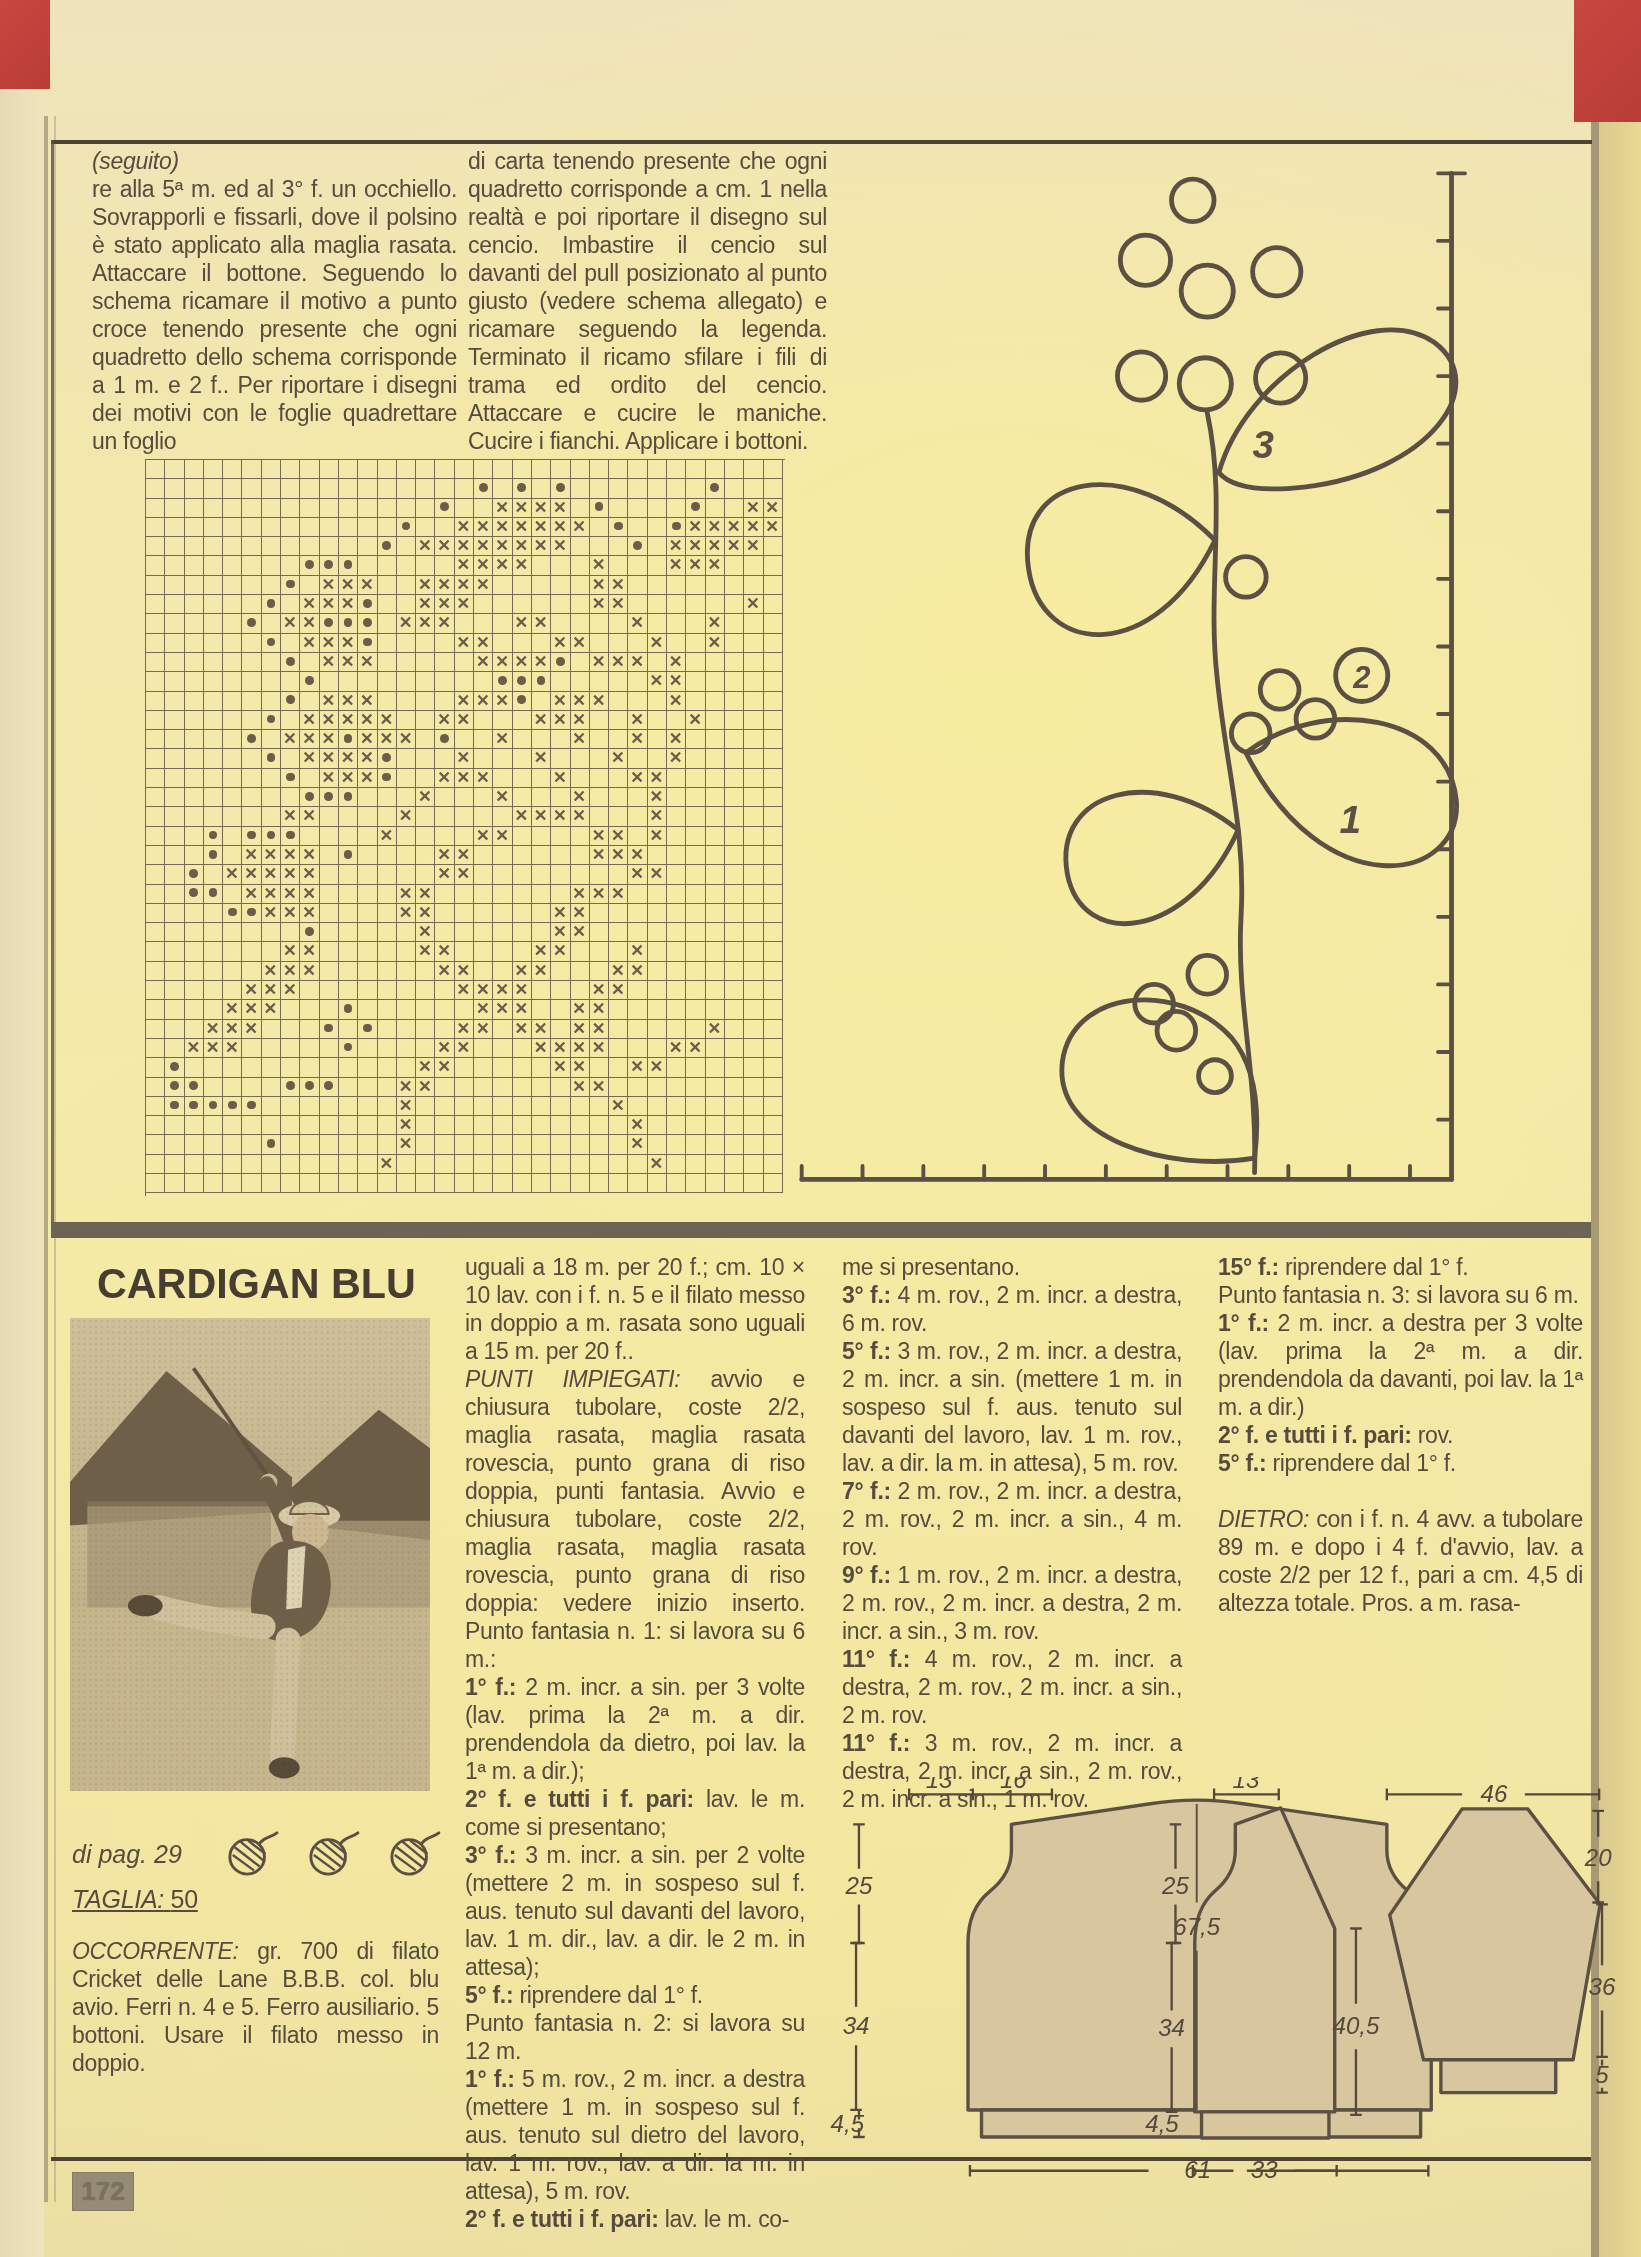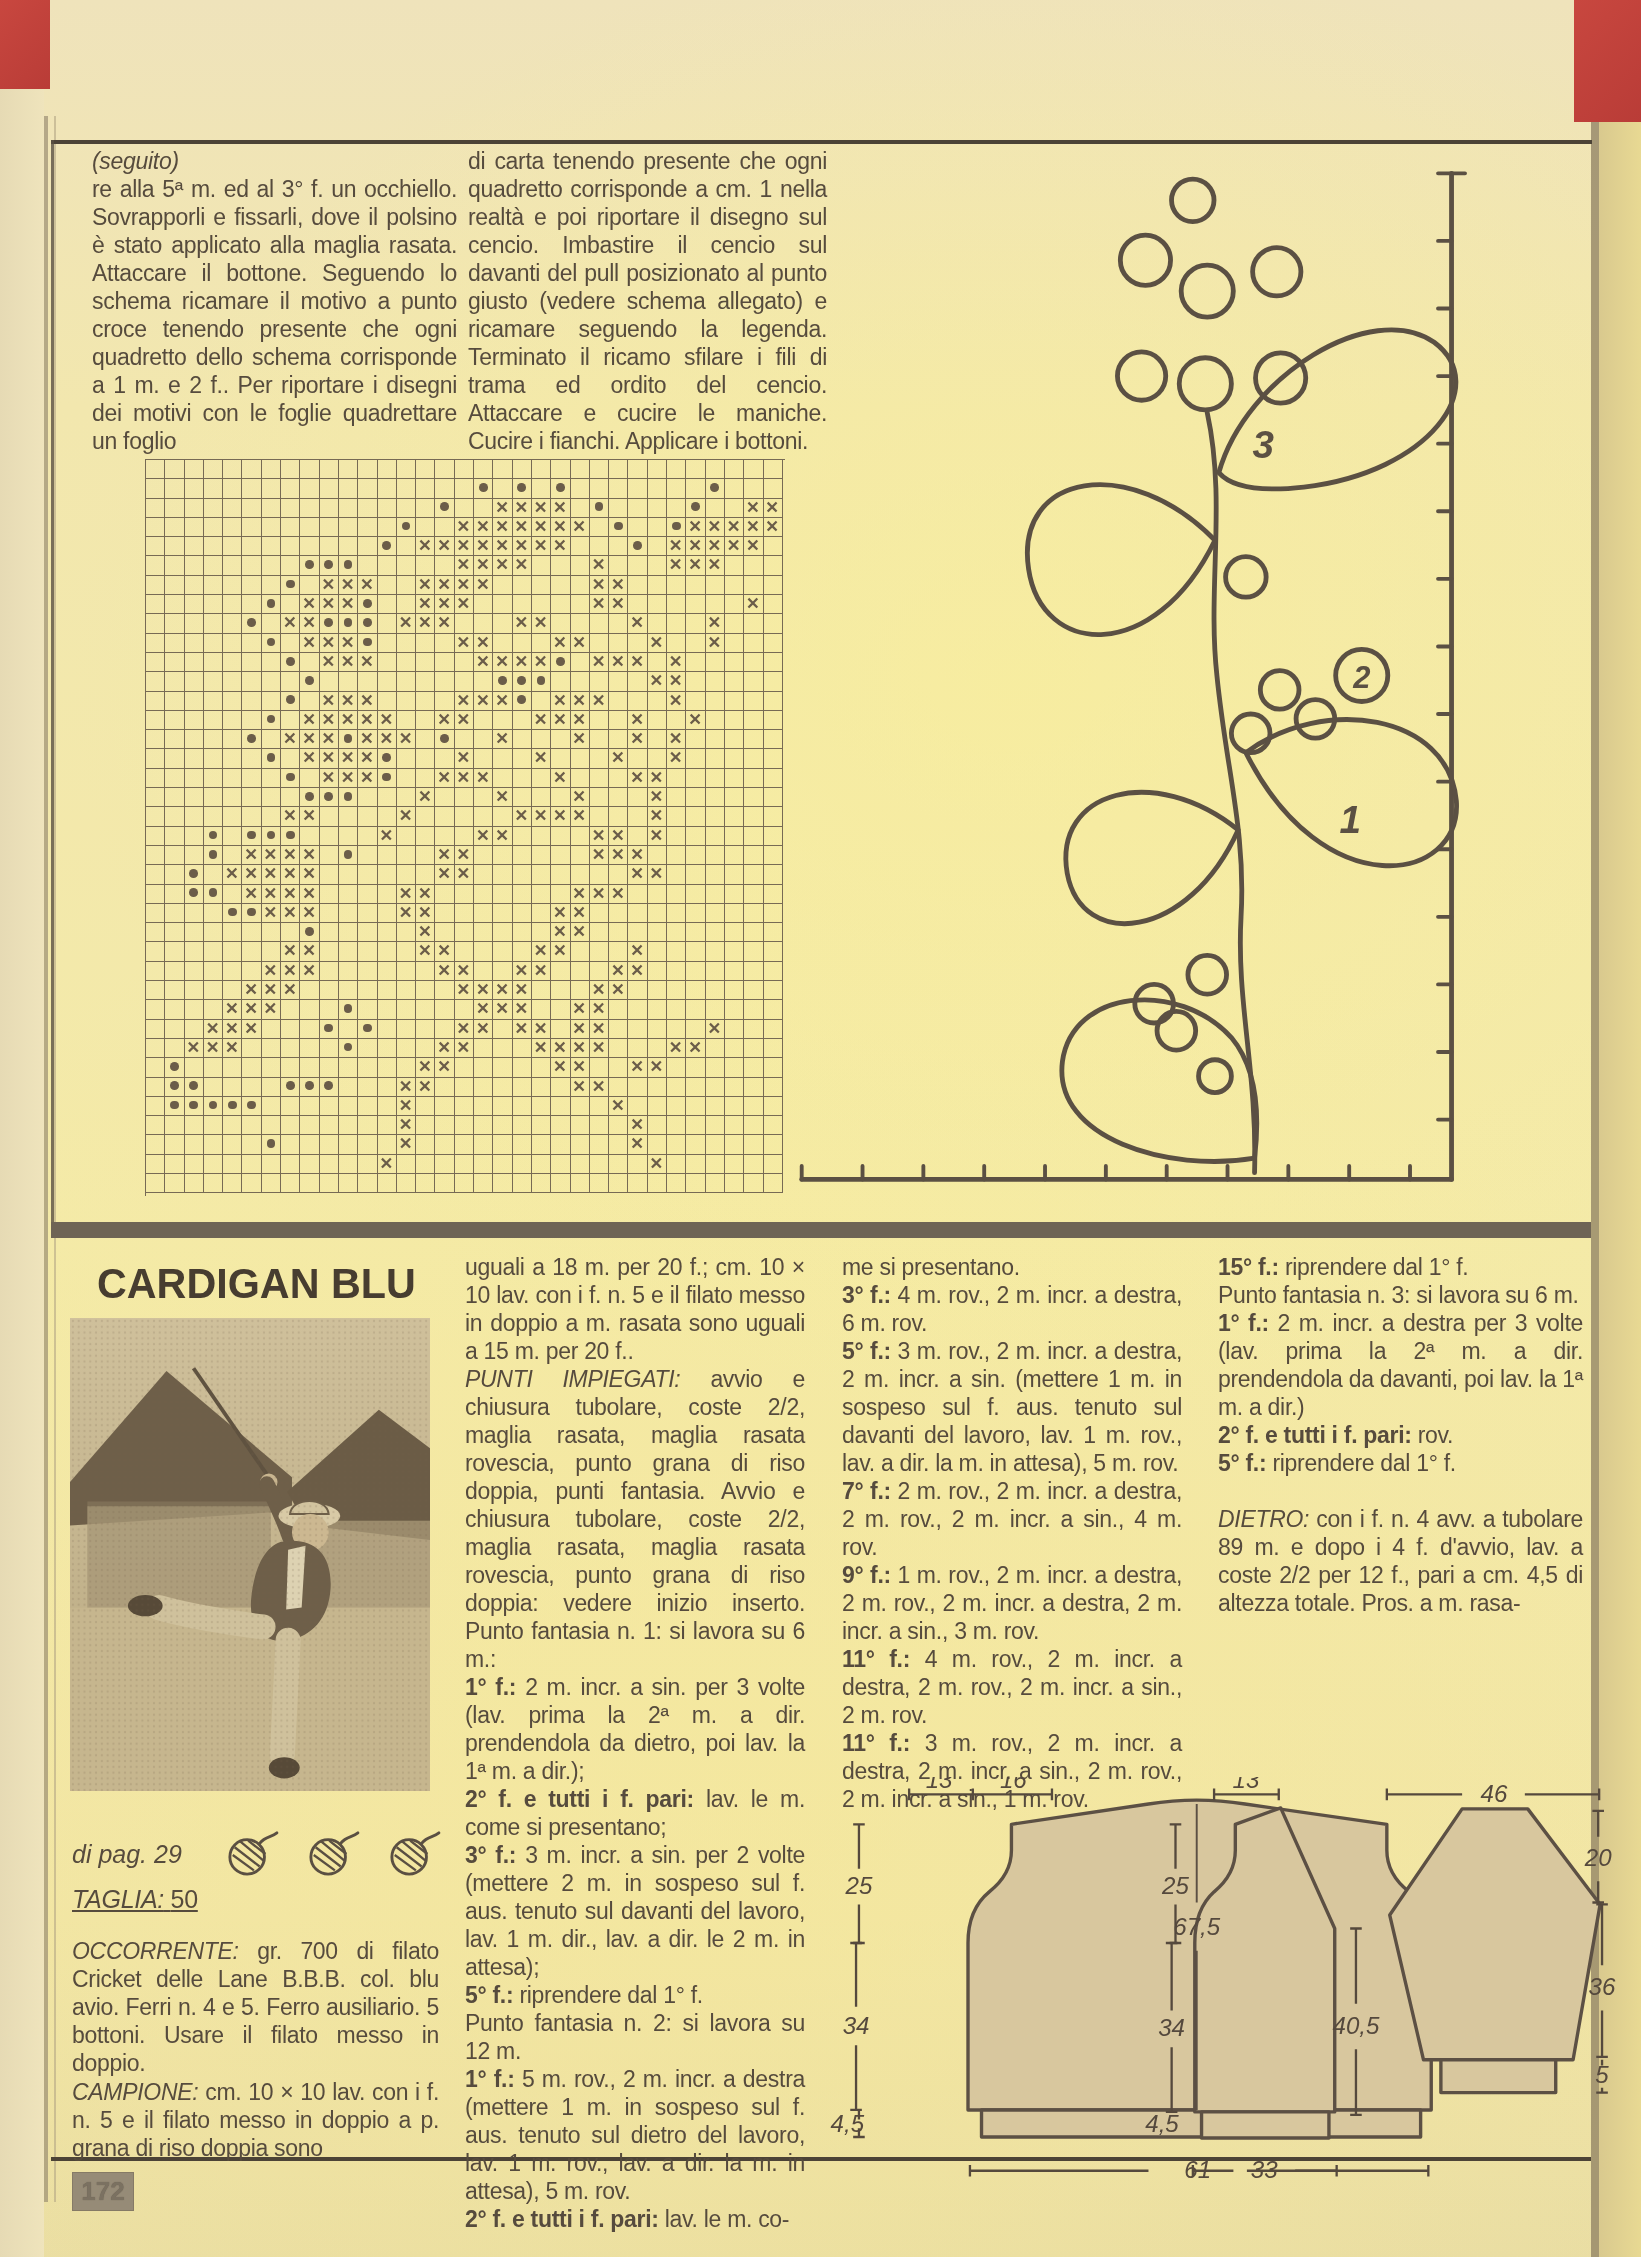--- a/index.html
+++ b/index.html
@@ -1466,24 +1466,20 @@
   <div class="abs col" id="taglia">
     <span class="lead-italic">TAGLIA:</span>
     <span>50</span>
   </div>
 
   <div class="abs col" id="occorrente">
     <p><span class="lead-italic">OCCORRENTE:</span>
     <span>gr. 700 di filato Cricket delle Lane B.B.B. col. blu avio. Ferri n. 4 e 5. Ferro ausiliario. 5 bottoni. Usare il filato messo in doppio.</span></p>
   </div>
 
-  <div class="abs col" id="campione">
-    <p><span class="lead-italic">CAMPIONE:</span>
-    <span>cm. 10 × 10 lav. con i f. n. 5 e il filato messo in doppio a p. grana di riso doppia sono</span></p>
-  </div>
 
   <div class="abs col" id="bot-col2">
     <p><span>uguali a 18 m. per 20 f.; cm. 10 × 10 lav. con i f. n. 5 e il filato messo in doppio a m. rasata sono uguali a 15 m. per 20 f..</span></p>
     <p><span class="lead-italic">PUNTI IMPIEGATI:</span> <span>avvio e chiusura tubolare, coste 2/2, maglia rasata, maglia rasata rovescia, punto grana di riso doppia, punti fantasia. Avvio e chiusura tubolare, coste 2/2, maglia rasata, maglia rasata rovescia, punto grana di riso doppia: vedere inizio inserto. Punto fantasia n. 1: si lavora su 6 m.:</span></p>
     <p><span class="lead-bold">1° f.:</span> <span>2 m. incr. a sin. per 3 volte (lav. prima la 2ª m. a dir. prendendola da dietro, poi lav. la 1ª m. a dir.);</span></p>
     <p><span class="lead-bold">2° f. e tutti i f. pari:</span> <span>lav. le m. come si presentano;</span></p>
     <p><span class="lead-bold">3° f.:</span> <span>3 m. incr. a sin. per 2 volte (mettere 2 m. in sospeso sul f. aus. tenuto sul davanti del lavoro, lav. 1 m. dir., lav. a dir. le 2 m. in attesa);</span></p>
     <p><span class="lead-bold">5° f.:</span> <span>riprendere dal 1° f.</span></p>
     <p><span>Punto fantasia n. 2: si lavora su 12 m.</span></p>
     <p><span class="lead-bold">1° f.:</span> <span>5 m. rov., 2 m. incr. a destra (mettere 1 m. in sospeso sul f. aus. tenuto sul dietro del lavoro, lav. 1 m. rov., lav. a dir. la m. in attesa), 5 m. rov.</span></p>

